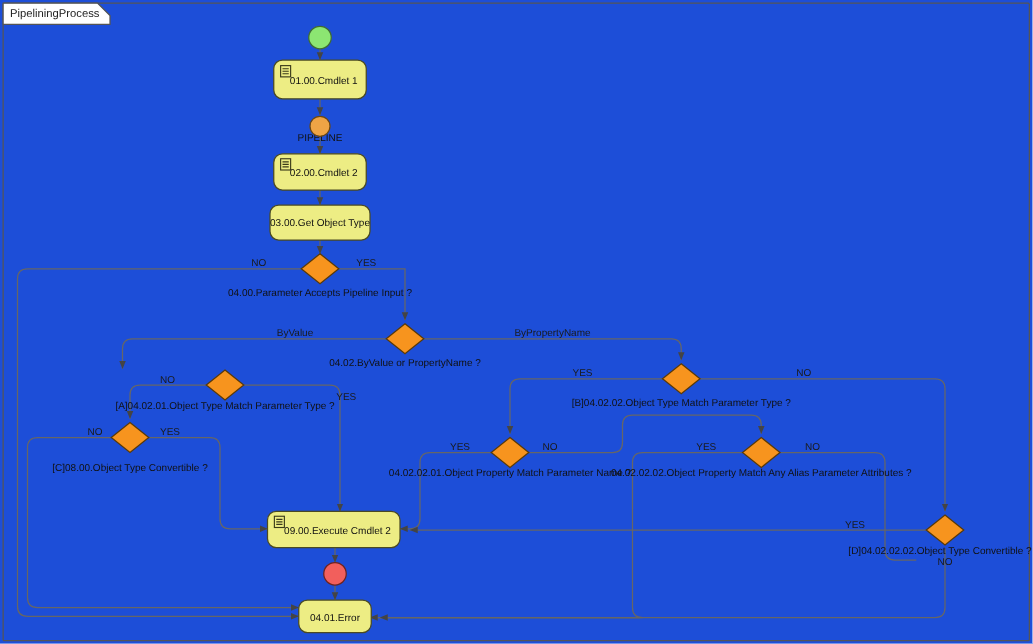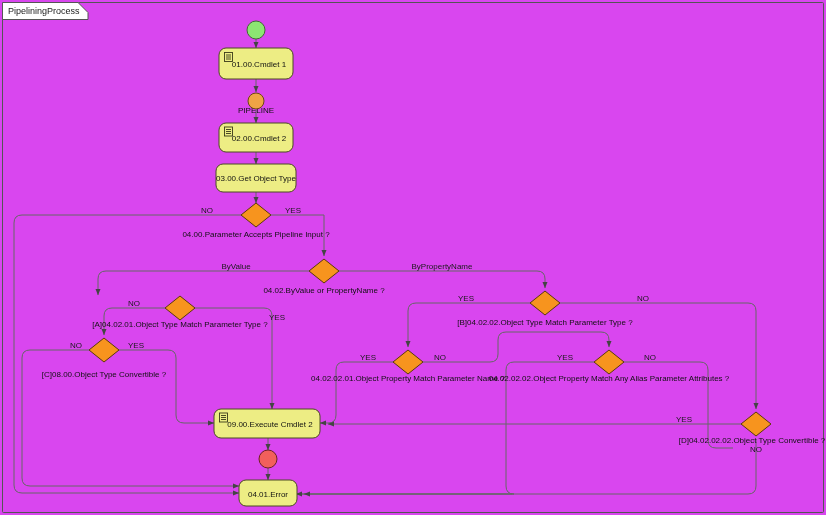--- a/index.html
+++ b/index.html
@@ -7,21 +7,21 @@
     padding: 0;
     background: #ffffff;
   }
   body {
     font-family: "Liberation Sans", sans-serif;
   }
   #canvas {
     position: relative;
     width: 826px;
     height: 515px;
-    background: #d946ef;
+    background: #1d4ed8;
     overflow: hidden;
   }
   #diagram-svg {
     position: absolute;
     left: 0;
     top: 0;
     width: 826px;
     height: 515px;
   }
   .frame-rect {

